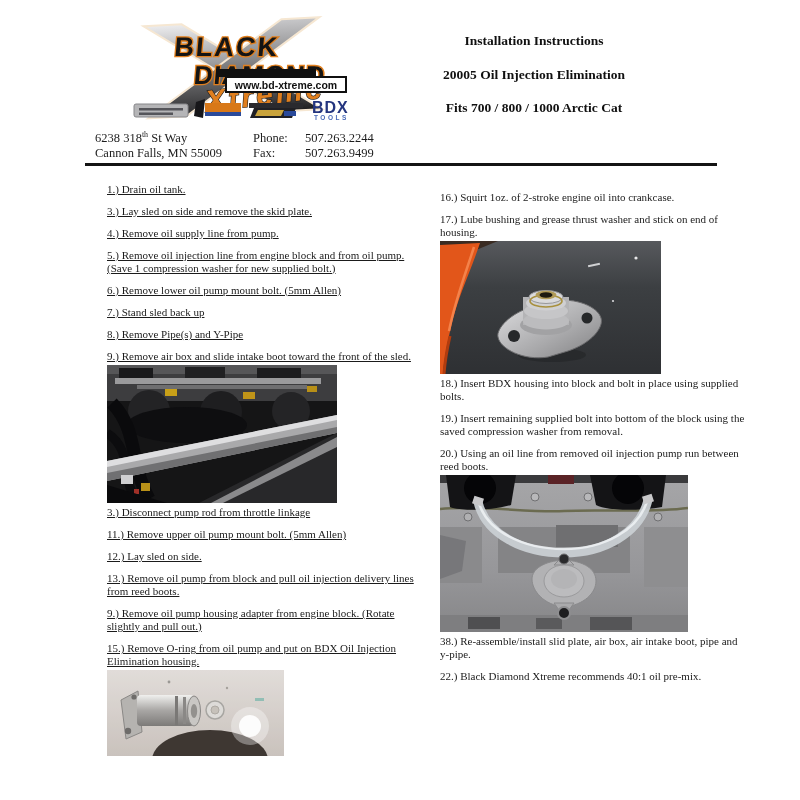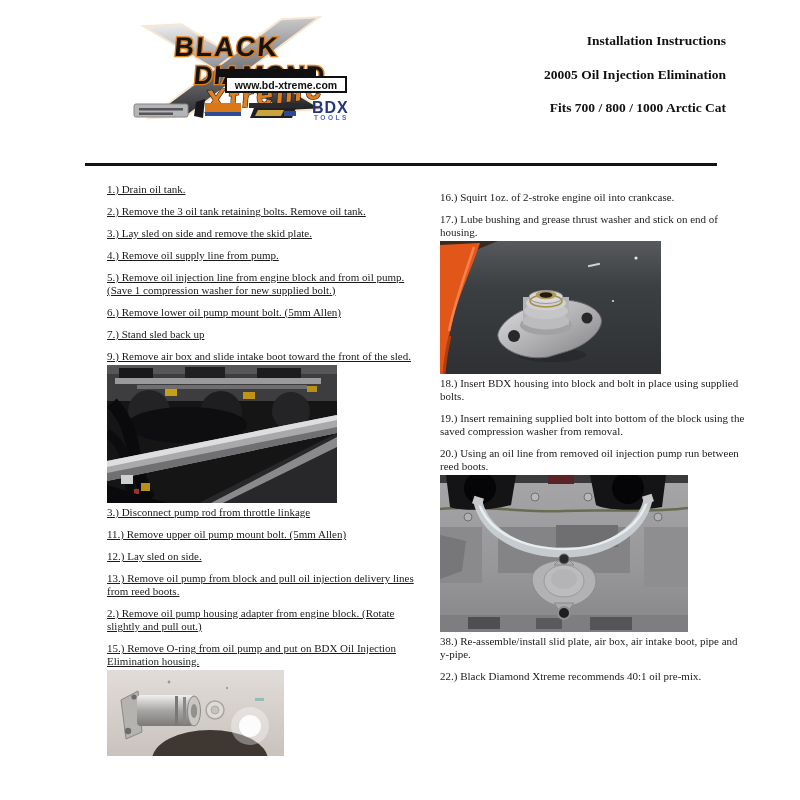--- a/index.html
+++ b/index.html
@@ -3,21 +3,21 @@
 <meta charset="utf-8">
 <style>
   * { box-sizing: border-box; }
   html,body { margin:0; padding:0; background:#ffffff; }
   .page {
     position:relative; width:800px; height:800px; background:#ffffff;
     font-family:"Liberation Serif", serif; color:#1c1c1c; overflow:hidden;
   }
   
   .logo-wrap { position:absolute; left:88px; top:8px; width:270px; height:118px; }
-  .title-line { position:absolute; left:410px; width:316px; text-align:right;
+  .title-line { position:absolute; left:376px; width:316px; text-align:center;
     font-weight:bold; font-size:13.5px; color:#111; }
   .t1 { top:33px; } .t2 { top:67px; } .t34 { top:100px; line-height:16px; }
   .contact { position:absolute; left:95px; top:131px; width:340px; font-size:12.5px; line-height:15px; }
   .contact-row { display:flex; }
   .contact-cell-a { width:158px; }
   .contact-cell-b { width:52px; }
   sup { font-size:8px; vertical-align:super; line-height:0; }
   .rule { position:absolute; left:85px; top:163px; width:632px; height:3px; background:#141414; }
   
   .col { position:absolute; font-size:11px; line-height:13px; color:#1b1b1b; }
@@ -77,31 +77,43 @@
       </g>
     </svg>
   </div>
 
   <div class="title-line t1">Installation Instructions</div>
   <div class="title-line t2">20005 Oil Injection Elimination</div>
   <div class="title-line t34">
     <div>Fits 700 / 800 / 1000 Arctic Cat</div>
   </div>
 
+  <div class="contact">
+    <div class="contact-row">
+      <span class="contact-cell-a"><span>6238 318</span><sup>th</sup><span> St Way</span></span>
+      <span class="contact-cell-b">Phone:</span>
+      <span>507.263.2244</span>
+    </div>
+    <div class="contact-row">
+      <span class="contact-cell-a">Cannon Falls, MN 55009</span>
+      <span class="contact-cell-b">Fax:</span>
+      <span>507.263.9499</span>
+    </div>
+  </div>
 
   <div class="rule"></div>
 
   <div class="col col-left">
     <div class="step">1.) Drain oil tank.</div>
-    <div class="step">2.) Remove the 3 oil tank retaining bolts. Remove oil tank.</div>
     <div class="step">3.) Lay sled on side and remove the skid plate.</div>
     <div class="step">4.) Remove oil supply line from pump.</div>
     <div class="step">5.) Remove oil injection line from engine block and from oil pump. (Save 1 compression washer for new supplied bolt.)</div>
     <div class="step">6.) Remove lower oil pump mount bolt. (5mm Allen)</div>
     <div class="step">7.) Stand sled back up</div>
+    <div class="step">8.) Remove Pipe(s) and Y-Pipe</div>
     <div class="step mb2">9.) Remove air box and slide intake boot toward the front of the sled.</div>
 
     <svg class="photo" width="230" height="138" viewBox="0 0 230 138" aria-label="engine bay with air box removed showing frame cross braces">
       <rect width="230" height="138" fill="#151516"></rect>
       <rect x="0" y="0" width="230" height="36" fill="#3d3d3f"></rect>
       <rect x="0" y="0" width="230" height="9" fill="#565658"></rect>
       <rect x="12" y="3" width="34" height="10" fill="#19191b"></rect>
       <rect x="78" y="2" width="40" height="11" fill="#202022"></rect>
       <rect x="150" y="3" width="44" height="10" fill="#1c1c1e"></rect>
       <rect x="8" y="13" width="206" height="6" fill="#9a9a9c"></rect>
@@ -123,21 +135,21 @@
       <rect x="14" y="110" width="12" height="9" fill="#cfcfd1"></rect>
       <rect x="34" y="118" width="9" height="8" fill="#b89018"></rect>
       <rect x="27" y="124" width="5" height="5" fill="#a03028"></rect>
       <polygon points="0,120 60,138 0,138" fill="#0a0a0c"></polygon>
     </svg>
 
     <div class="step">3.) Disconnect pump rod from throttle linkage</div>
     <div class="step">11.) Remove upper oil pump mount bolt. (5mm Allen)</div>
     <div class="step">12.) Lay sled on side.</div>
     <div class="step">13.) Remove oil pump from block and pull oil injection delivery lines from reed boots.</div>
-    <div class="step">2.) Remove oil pump housing adapter from engine block. (Rotate slightly and pull out.)</div>
+    <div class="step">9.) Remove oil pump housing adapter from engine block. (Rotate slightly and pull out.)</div>
     <div class="step mb2">15.) Remove O-ring from oil pump and put on BDX Oil Injection Elimination housing.</div>
 
     <svg class="photo" width="177" height="86" viewBox="0 0 177 86" aria-label="BDX elimination housing and O-ring on bench">
       <defs>
         <linearGradient id="bench" x1="0" y1="0" x2="0" y2="1">
           <stop offset="0" stop-color="#e2e0dc"></stop>
             <stop offset="1" stop-color="#c7c2bc"></stop>
         </linearGradient>
         <linearGradient id="metal2" x1="0" y1="0" x2="0" y2="1">
           <stop offset="0" stop-color="#f0f0ee"></stop>

